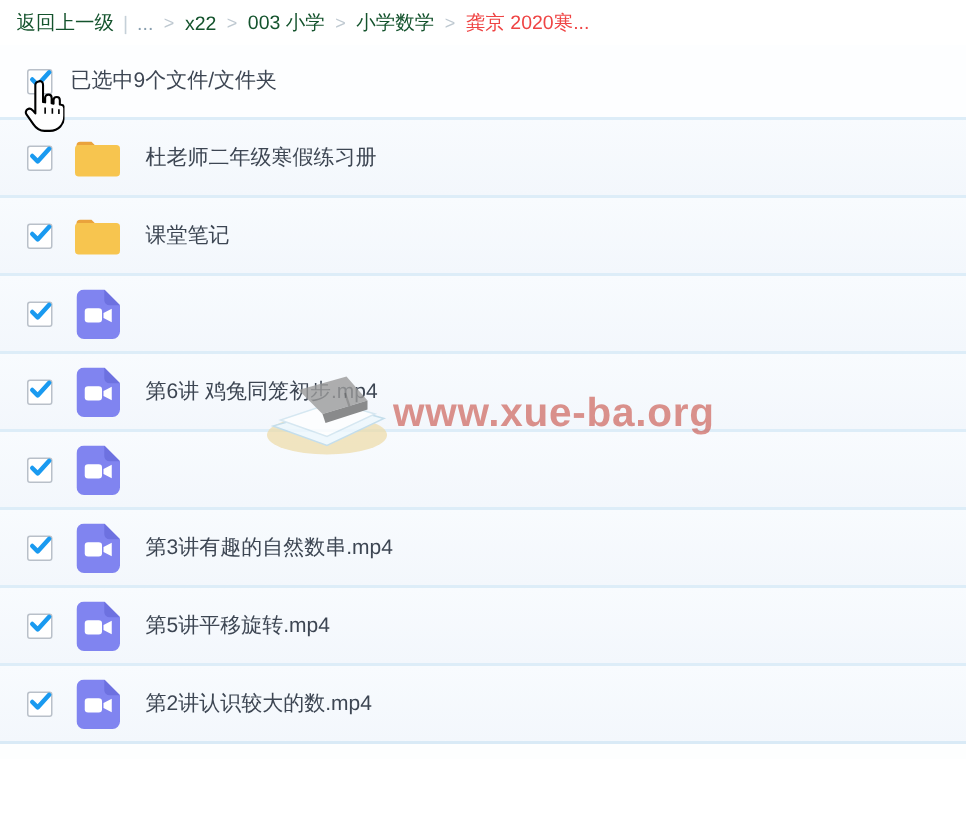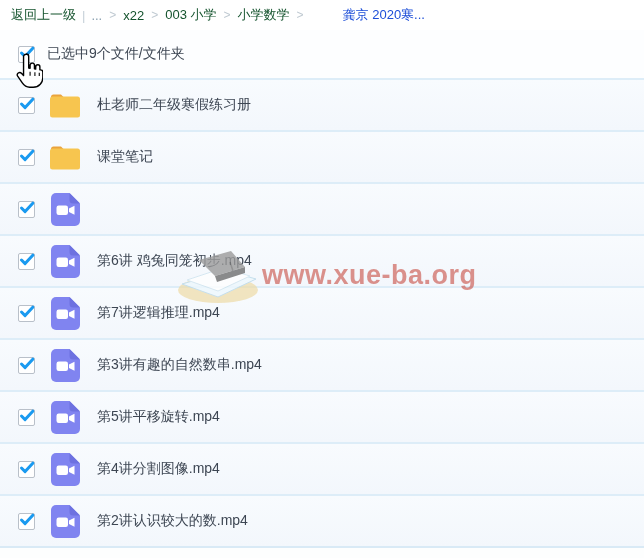--- a/index.html
+++ b/index.html
@@ -14,21 +14,21 @@
   
   .breadcrumb{
     height:30px;display:flex;align-items:center;
     padding-left:11px;background:#ffffff;
     font-size:13px;white-space:nowrap;
   }
   .breadcrumb a{color:#14532d;text-decoration:none;cursor:pointer;}
   .breadcrumb .bc-divider{color:#c5d0d8;margin:0 6px;}
   .breadcrumb .bc-ellipsis{color:#8aa0b0;cursor:pointer;}
   .breadcrumb .bc-sep{color:#bfc9d1;margin:0 7px;font-size:12px;}
-  .breadcrumb .bc-current{color:#1d4ed8;margin-left:32px;}
+  .breadcrumb .bc-current{color:#ef4444;}
 
   
   .selection-bar{
     height:48px;display:flex;align-items:center;
     background:#fdfeff;padding-left:18px;
   }
   .sel-label{font-size:14px;color:#3d4653;margin-left:12px;text-align:right;}
 
   
   .checkbox{
@@ -167,21 +167,20 @@
     </span>
     <span class="icon-wrap">
 
       <svg class="icon-video" width="29" height="33" viewBox="0 0 29 33">
         <path d="M5 0 h13.5 L29 10.5 V28 a5 5 0 0 1 -5 5 H5 a5 5 0 0 1 -5 -5 V5 a5 5 0 0 1 5 -5 z" fill="#8084f0"></path>
         <path d="M18.5 0 L29 10.5 h-7 a3.5 3.5 0 0 1 -3.5 -3.5 z" fill="#6d71e0"></path>
         <rect x="5.5" y="12.5" width="11.5" height="9.5" rx="2.2" fill="#ffffff"></rect>
         <path d="M18 15.6 l5.5 -2.8 v9 l-5.5 -2.8 z" fill="#ffffff"></path>
       </svg>
     </span>
-    <span class="label">第7讲逻辑推理.mp4</span>
   </div>
 
   <div class="row">
     <span class="checkbox">
       <svg width="18" height="18" viewBox="0 0 18 18">
         <path d="M3.5 9 l3.6 3.6 L14.8 4.2" stroke="#1a9af0" stroke-width="3" fill="none" stroke-linecap="round" stroke-linejoin="round"></path>
       </svg>
     </span>
     <span class="icon-wrap">
 
@@ -206,37 +205,20 @@
       <svg class="icon-video" width="29" height="33" viewBox="0 0 29 33">
         <path d="M5 0 h13.5 L29 10.5 V28 a5 5 0 0 1 -5 5 H5 a5 5 0 0 1 -5 -5 V5 a5 5 0 0 1 5 -5 z" fill="#8084f0"></path>
         <path d="M18.5 0 L29 10.5 h-7 a3.5 3.5 0 0 1 -3.5 -3.5 z" fill="#6d71e0"></path>
         <rect x="5.5" y="12.5" width="11.5" height="9.5" rx="2.2" fill="#ffffff"></rect>
         <path d="M18 15.6 l5.5 -2.8 v9 l-5.5 -2.8 z" fill="#ffffff"></path>
       </svg>
     </span>
     <span class="label">第5讲平移旋转.mp4</span>
   </div>
 
-  <div class="row">
-    <span class="checkbox">
-      <svg width="18" height="18" viewBox="0 0 18 18">
-        <path d="M3.5 9 l3.6 3.6 L14.8 4.2" stroke="#1a9af0" stroke-width="3" fill="none" stroke-linecap="round" stroke-linejoin="round"></path>
-      </svg>
-    </span>
-    <span class="icon-wrap">
-
-      <svg class="icon-video" width="29" height="33" viewBox="0 0 29 33">
-        <path d="M5 0 h13.5 L29 10.5 V28 a5 5 0 0 1 -5 5 H5 a5 5 0 0 1 -5 -5 V5 a5 5 0 0 1 5 -5 z" fill="#8084f0"></path>
-        <path d="M18.5 0 L29 10.5 h-7 a3.5 3.5 0 0 1 -3.5 -3.5 z" fill="#6d71e0"></path>
-        <rect x="5.5" y="12.5" width="11.5" height="9.5" rx="2.2" fill="#ffffff"></rect>
-        <path d="M18 15.6 l5.5 -2.8 v9 l-5.5 -2.8 z" fill="#ffffff"></path>
-      </svg>
-    </span>
-    <span class="label">第4讲分割图像.mp4</span>
-  </div>
 
   <div class="row">
     <span class="checkbox">
       <svg width="18" height="18" viewBox="0 0 18 18">
         <path d="M3.5 9 l3.6 3.6 L14.8 4.2" stroke="#1a9af0" stroke-width="3" fill="none" stroke-linecap="round" stroke-linejoin="round"></path>
       </svg>
     </span>
     <span class="icon-wrap">
 
       <svg class="icon-video" width="29" height="33" viewBox="0 0 29 33">

